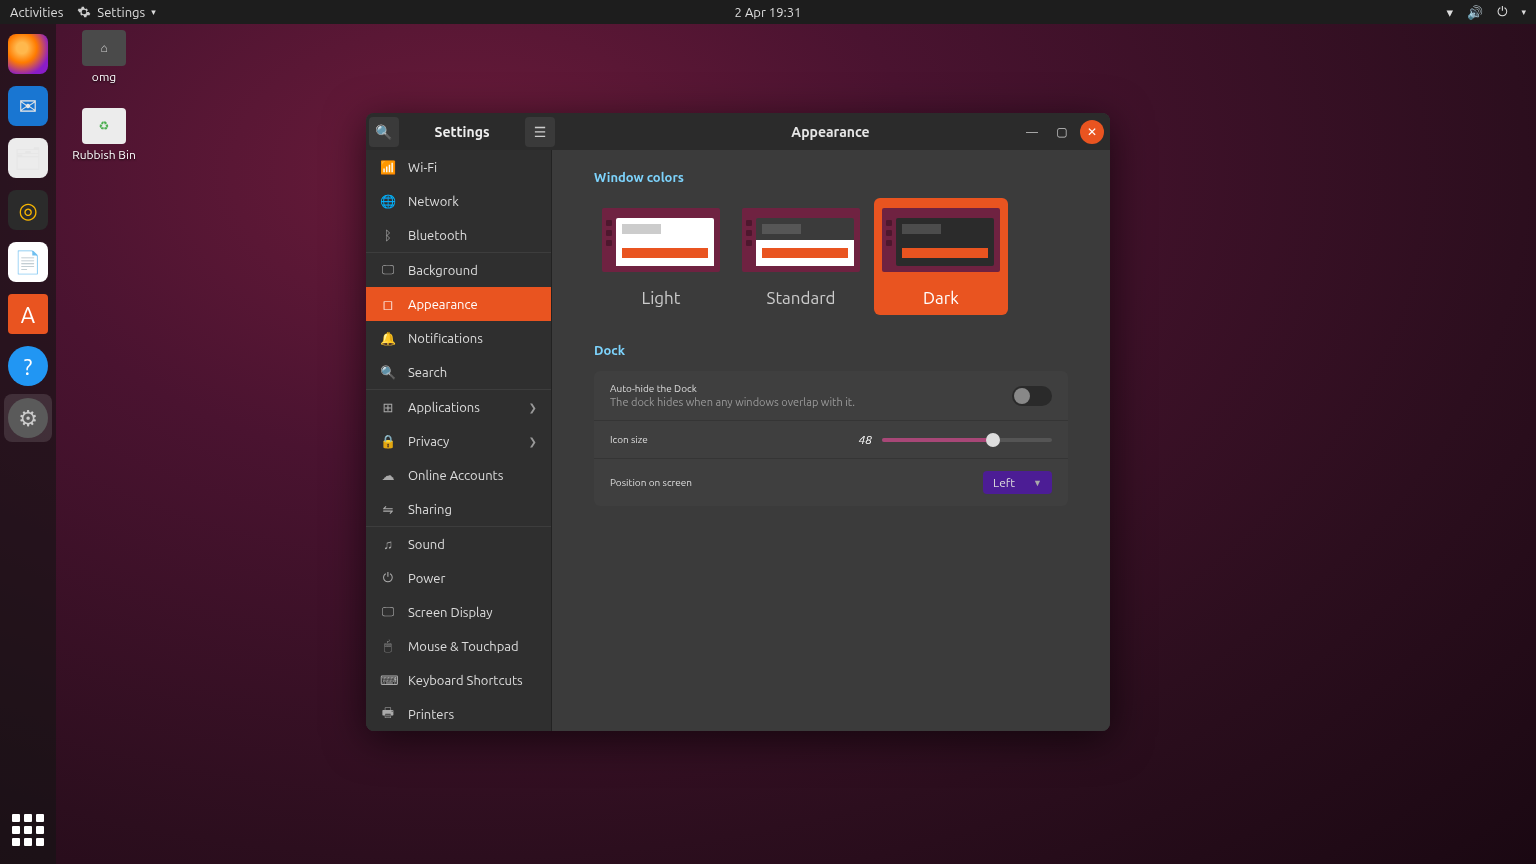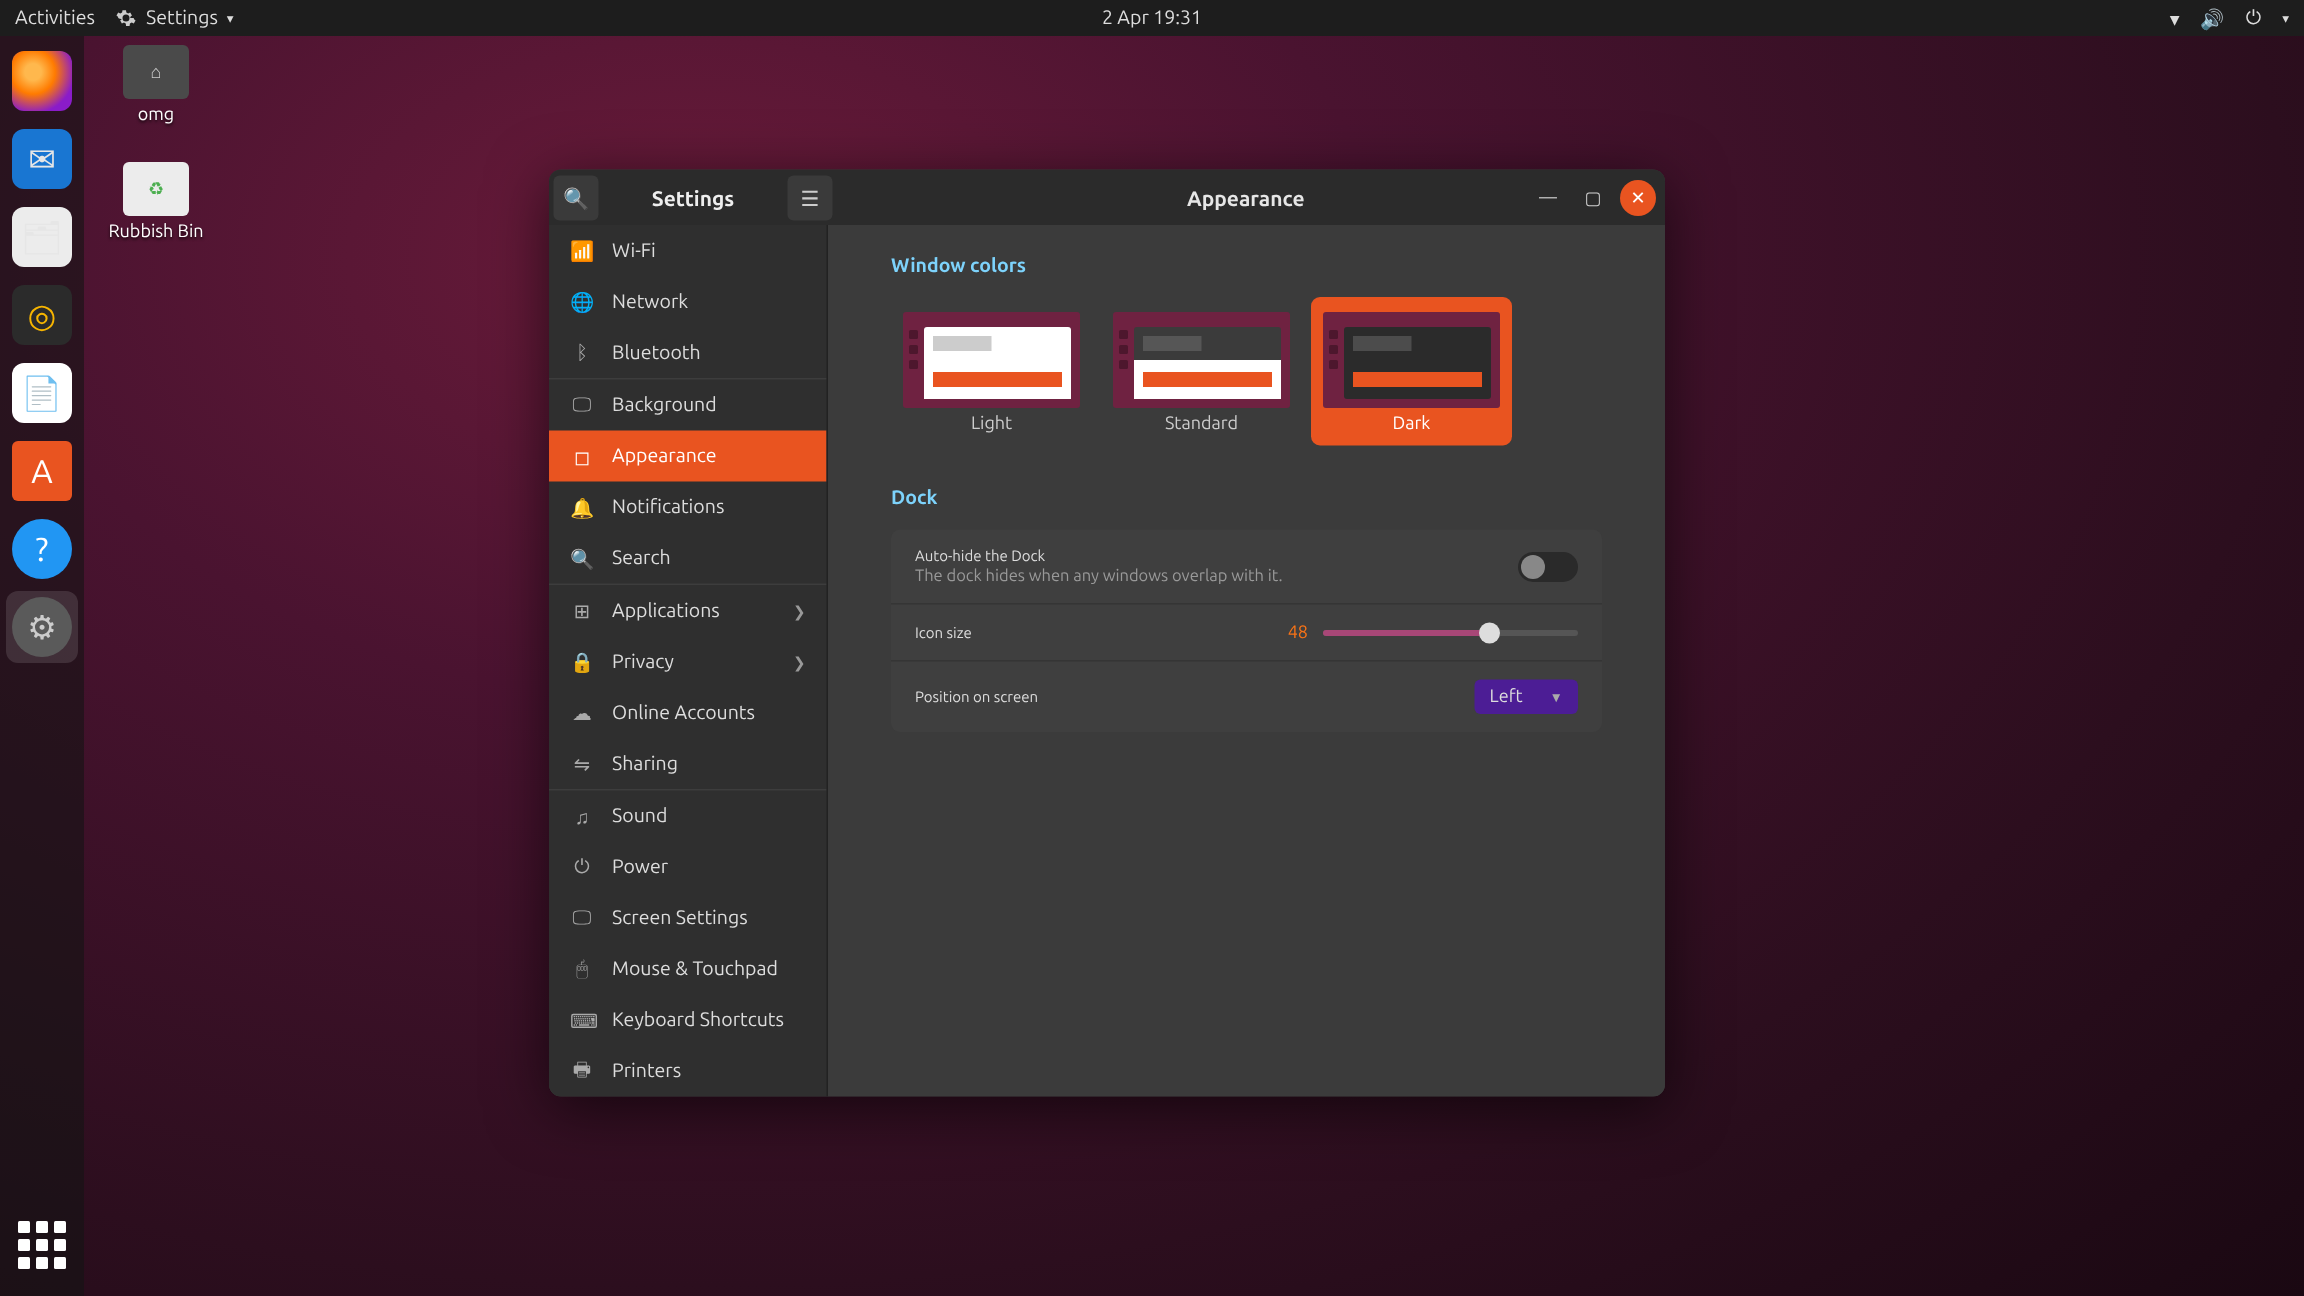--- a/index.html
+++ b/index.html
@@ -76,42 +76,42 @@
   .side-item.selected { background:#e95420; color:#fff;}
   .side-sep { height:1px; background:#3d3d3d; margin:0;}
   .side-icon { width:16px;text-align:center;color:#aaa;font-size:13px;}
   .side-item.selected .side-icon{color:#fff;}
 
   .content { flex:1; background:#3b3b3b; padding:20px 42px; color:#ddd;}
   .section-title { font-size:13px; font-weight:600; color:#7dd3fc; margin-bottom:14px;}
   .themes { display:flex; gap:6px; margin-bottom:28px;}
   .theme { width:134px; padding:10px 8px 8px; border-radius:6px; text-align:center;}
   .theme.selected { background:#e95420;}
-  .theme-label { font-size:12px; margin-top:4px; color:#ccc;}
+  .theme-label { font-size:17px; margin-top:16px; color:#ccc;}
   .theme.selected .theme-label{color:#fff;}
   .theme-img { width:100%; height:64px; background:#6f2241; border-radius:2px; position:relative; overflow:hidden;}
   .theme-img .panel { position:absolute;left:14px;top:10px;right:6px;bottom:6px;border-radius:2px; }
   .theme-img .dots { position:absolute; left:4px; top:12px; display:flex;flex-direction:column;gap:4px;}
   .theme-img .dots span{width:6px;height:6px;background:rgba(0,0,0,0.3);border-radius:1px;}
   .theme-light .panel{background:#fff;}
   .theme-standard .panel{background:#3b3b3b;}
   .theme-dark .panel{background:#2b2b2b;}
   .theme-img .panel::before{content:"";position:absolute;top:6px;left:6px;width:40%;height:10px;background:rgba(128,128,128,0.4);}
   .theme-img .panel::after{content:"";position:absolute;bottom:8px;left:6px;right:6px;height:10px;background:#e95420;}
   .theme-standard .panel .inner, .theme-light .panel .inner {position:absolute;bottom:0;left:0;right:0;height:26px;background:#fff;}
   .dock-panel { background:#3f3f3f; border-radius:6px; padding:0; margin-top:10px;}
   .dock-row { padding:12px 16px; display:flex; align-items:center; border-bottom:1px solid #353535;}
   .dock-row:last-child{border-bottom:none;}
   .dock-row .label { font-size:10px;}
   .dock-row .sub { font-size:11px; color:#999; margin-top:2px;}
   .dock-row .ctrl { margin-left:auto; display:flex; align-items:center; gap:10px;}
   .switch { width:40px;height:20px;background:#2a2a2a;border-radius:10px;position:relative;}
   .switch .knob{position:absolute;left:2px;top:2px;width:16px;height:16px;background:#888;border-radius:50%;}
   .slider-wrap { display:flex; align-items:center; gap:8px;}
-  .slider-val { font-size:12px; color:#f97316;}
+  .slider-val { font-size:12px; color:#ffffff;font-style:italic;}
   .slider { width:170px;height:4px;background:#555;border-radius:2px;position:relative;}
   .slider .fill{position:absolute;left:0;top:0;bottom:0;width:65%;background:#a84777;border-radius:2px;}
   .slider .handle{position:absolute;left:65%;top:50%;transform:translate(-50%,-50%);width:14px;height:14px;background:#ddd;border-radius:50%;}
   .dropdown { background:#4c1d95;border-radius:4px;padding:5px 10px;display:flex;align-items:center;gap:18px;font-size:12px;}
   .dropdown .dd-arrow{font-size:9px;color:#aaa;}
 </style>
 </head>
 <body>
 
 <div class="topbar">
@@ -255,21 +255,21 @@
         <div class="side-item">
           <span class="side-icon">♫</span>
           <span>Sound</span>
         </div>
         <div class="side-item">
           <span class="side-icon">⏻</span>
           <span>Power</span>
         </div>
         <div class="side-item">
           <span class="side-icon">🖵</span>
-          <span>Screen Settings</span>
+          <span>Screen Display</span>
         </div>
         <div class="side-item">
           <span class="side-icon">🖱</span>
           <span>Mouse &amp; Touchpad</span>
         </div>
         <div class="side-item">
           <span class="side-icon">⌨</span>
           <span>Keyboard Shortcuts</span>
         </div>
         <div class="side-item">

